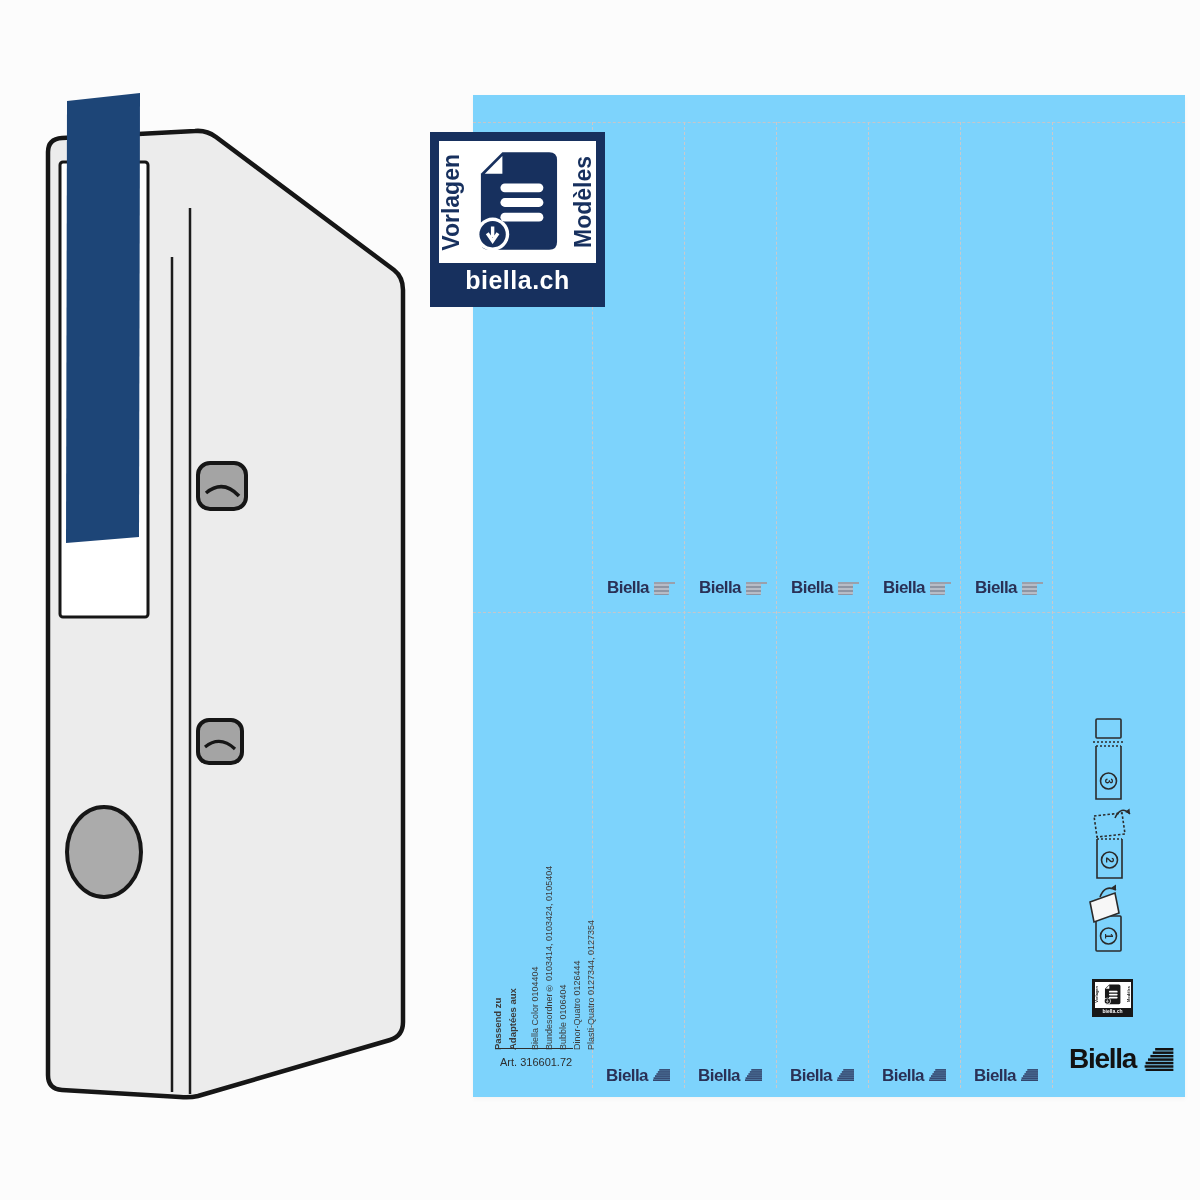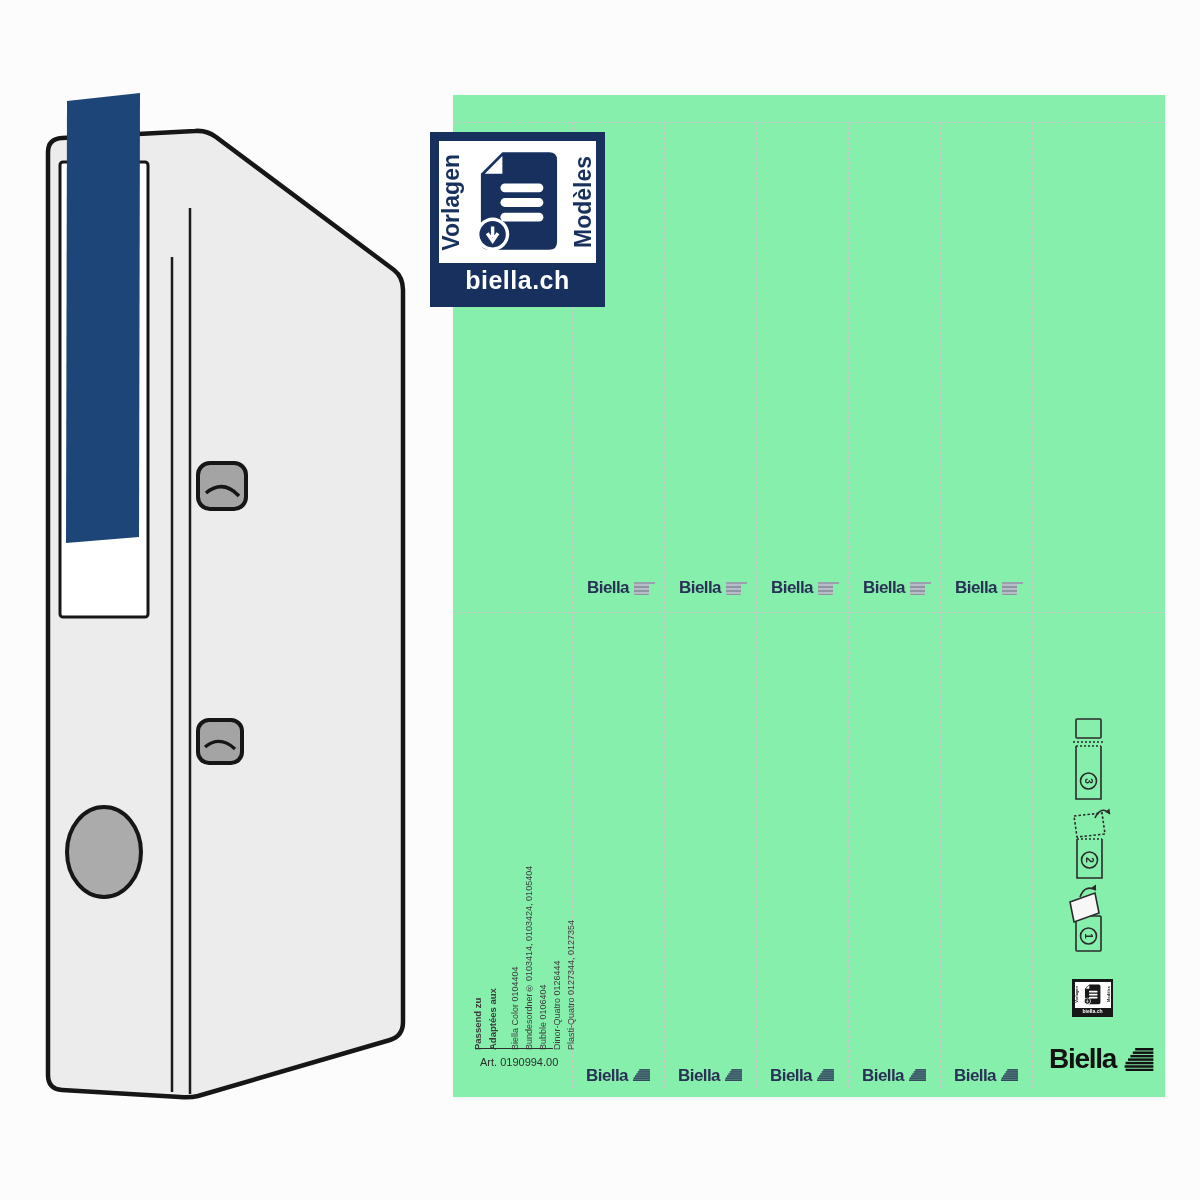--- a/index.html
+++ b/index.html
@@ -1,21 +1,21 @@
 <!DOCTYPE html>
 <html><head>
 <meta charset="utf-8">
 <style>
   html,body { margin:0; padding:0; }
   body { font-family:"Liberation Sans","DejaVu Sans",sans-serif; background:#ffffff; }
   .canvas { position:relative; width:1200px; height:1200px; background:#fcfcfc; overflow:hidden; }
 
   
-  .sheet { position:absolute; left:453px; top:95px; width:712px; height:1002px;
-           background:#86efac; box-shadow:0 2px 5px rgba(0,0,0,0.04); }
+  .sheet { position:absolute; left:473px; top:95px; width:712px; height:1002px;
+           background:#7dd3fc; box-shadow:0 2px 5px rgba(0,0,0,0.04); }
   .hline { position:absolute; left:0; right:0; border-top:1px dashed #c6c6c9; }
   .vline { position:absolute; top:27px; height:966px; border-left:1px dashed #c9c9cc; }
 
   .label-logo { position:absolute; width:92px; height:22px; display:flex; align-items:center;
                 justify-content:center; gap:5px; }
   .label-logo .word { font-weight:bold; font-size:17px; letter-spacing:-0.6px; color:#2a3156; }
   .icon-gray { position:relative; width:15px; height:13px; border-radius:1px;
                background:repeating-linear-gradient(#8e95a3 0 2px, #b7bcc6 2px 4px); }
   .icon-gray::before { content:""; position:absolute; top:0; left:0; width:21px; height:2px; background:#9aa0ac; }
 
@@ -169,21 +169,21 @@
       <div class="head">Adaptées aux</div>
       <div class="products">
         <div>Biella Color 0104404</div>
         <div>Bundesordner® 0103414, 0103424, 0105404</div>
         <div>Bubble 0106404</div>
         <div>Dinor-Quatro 0126444</div>
         <div>Plasti-Quatro 0127344, 0127354</div>
       </div>
     </div>
     <div class="art-rule"></div>
-    <div class="art-no">Art. 0190994.00</div>
+    <div class="art-no">Art. 316601.72</div>
 
     <svg style="position:absolute;left:615px;top:622px;" width="46" height="238" viewBox="0 0 46 238" stroke="#2b2b2b" fill="none" stroke-width="1.6">
 
       <g>
         <rect x="8" y="2" width="25" height="19" rx="1"></rect>
         <line x1="5" y1="25" x2="37" y2="25" stroke-dasharray="2 2"></line>
         <path d="M 8,29 V 82 H 33 V 29"></path>
         <line x1="8" y1="29" x2="33" y2="29" stroke-dasharray="2 2"></line>
         <circle cx="20.5" cy="64" r="8"></circle>
         <text x="20.5" y="67.5" transform="rotate(90 20.5 64)" font-size="10" font-weight="bold" fill="#2b2b2b" stroke="none" text-anchor="middle" font-family="Liberation Sans, sans-serif">3</text>

